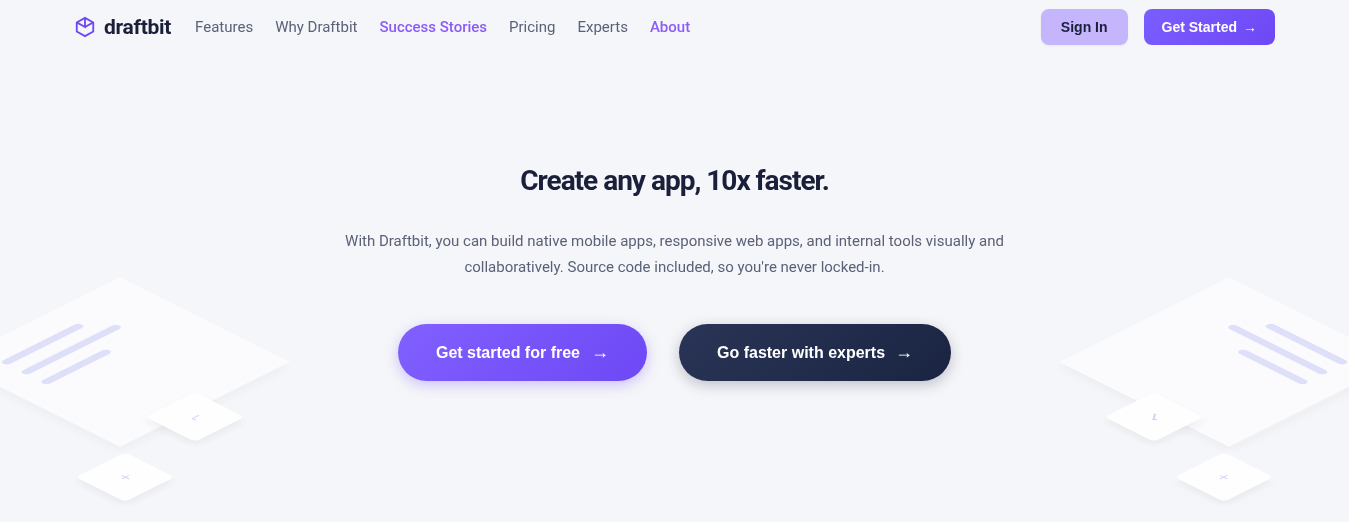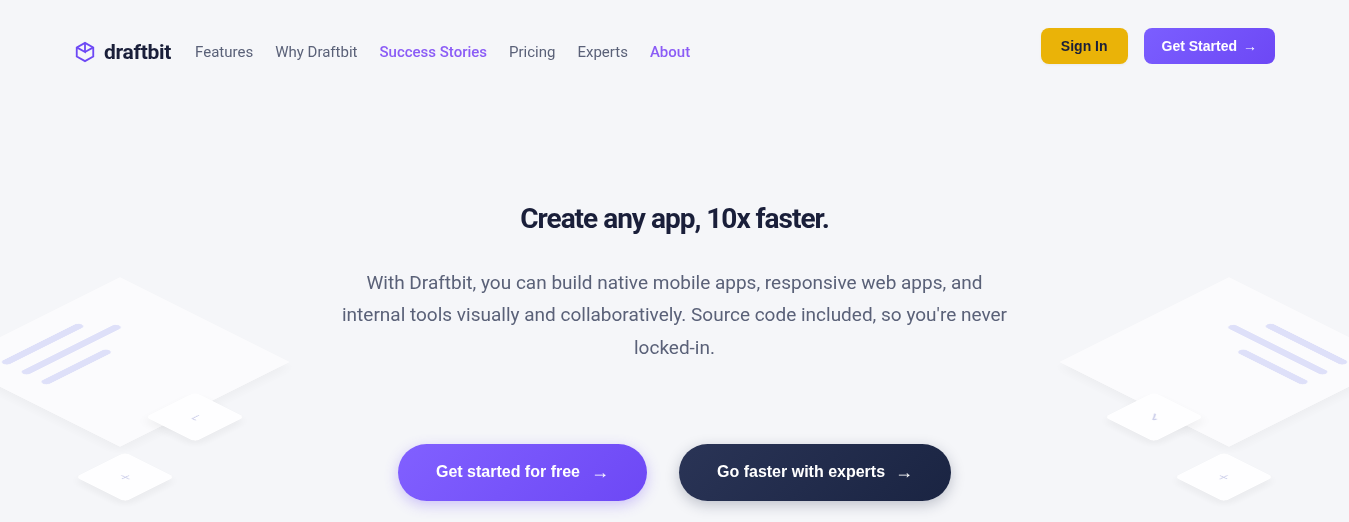--- a/index.html
+++ b/index.html
@@ -10,23 +10,23 @@
     body {
       font-family: -apple-system, BlinkMacSystemFont, 'Segoe UI', Roboto, Helvetica, Arial, sans-serif;
       background: #f5f6f9;
       width: 1349px;
       height: 522px;
       overflow: hidden;
       position: relative;
     }
     .header {
       display: flex;
-      align-items: flex-end;
+      align-items: center;
       justify-content: space-between;
-      padding: 28px 74px;
+      padding: 9px 74px;
       position: relative;
       z-index: 10;
     }
     .header-left {
       display: flex;
       align-items: center;
       gap: 24px;
     }
     .logo {
       display: flex;
@@ -57,21 +57,21 @@
     .nav-link.active {
       color: #8b5cf6;
       font-weight: 500;
     }
     .header-right {
       display: flex;
       align-items: center;
       gap: 16px;
     }
     .btn-signin {
-      background: #eab308;
+      background: #c4b5fd;
       color: #1a1f3a;
       border: none;
       padding: 10px 20px;
       font-size: 14px;
       font-weight: 600;
       border-radius: 8px;
       cursor: pointer;
       box-shadow: 0 1px 3px rgba(0,0,0,0.05);
     }
     .btn-getstarted-sm {
@@ -94,25 +94,25 @@
       z-index: 5;
     }
     .hero-title {
       font-size: 28px;
       font-weight: 700;
       color: #1a1f3a;
       letter-spacing: -1px;
       margin-bottom: 32px;
     }
     .hero-subtitle {
-      font-size: 19px;
+      font-size: 15px;
       color: #5a6178;
       line-height: 1.7;
       max-width: 680px;
-      margin: 0 auto 80px;
+      margin: 0 auto 44px;
     }
     .hero-buttons {
       display: flex;
       justify-content: center;
       gap: 32px;
     }
     .btn-primary {
       background: linear-gradient(135deg, #8160ff 0%, #6d48f5 100%);
       color: #ffffff;
       border: none;

